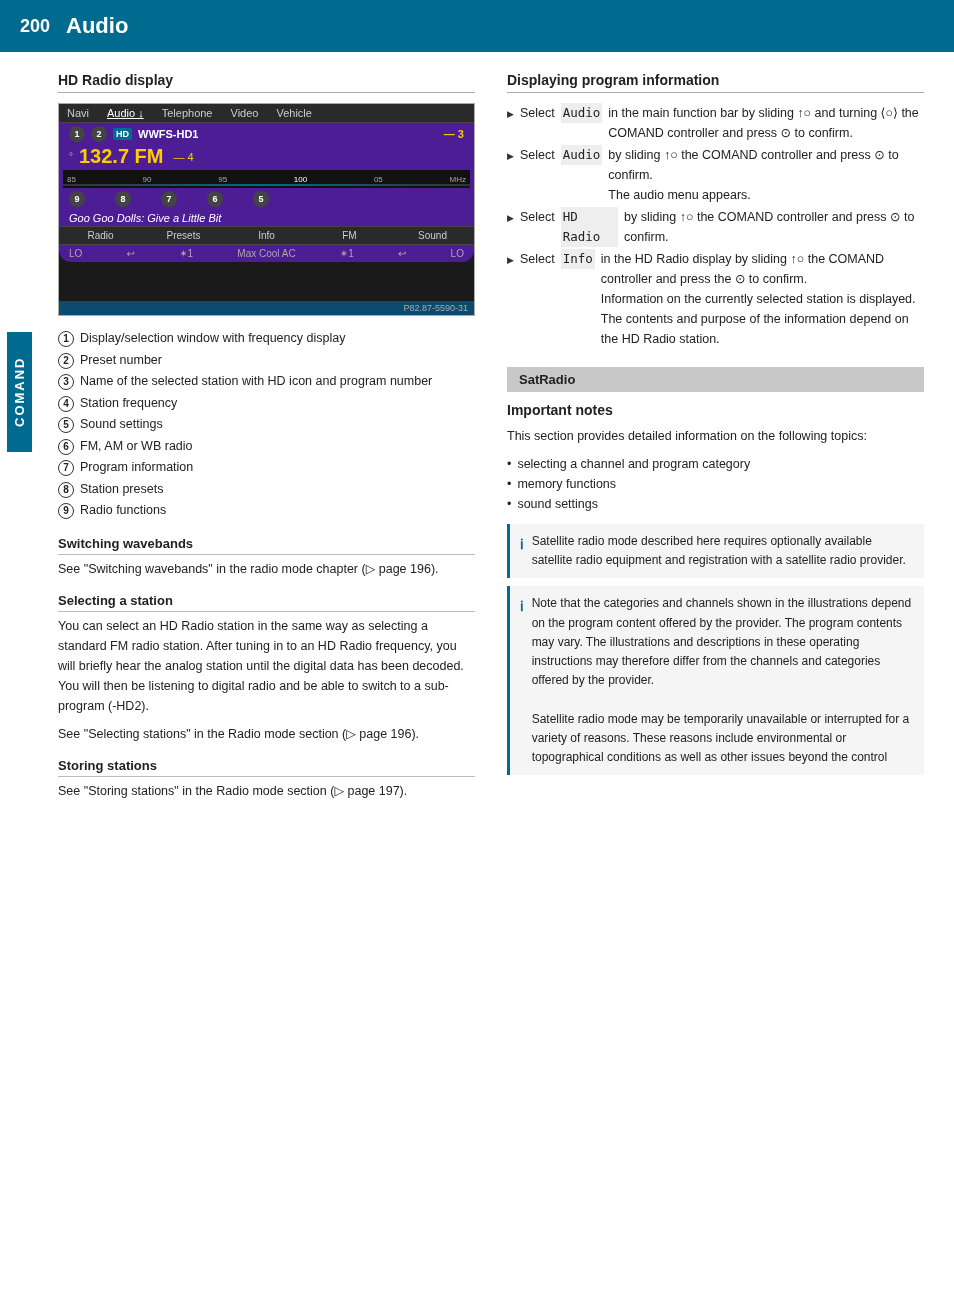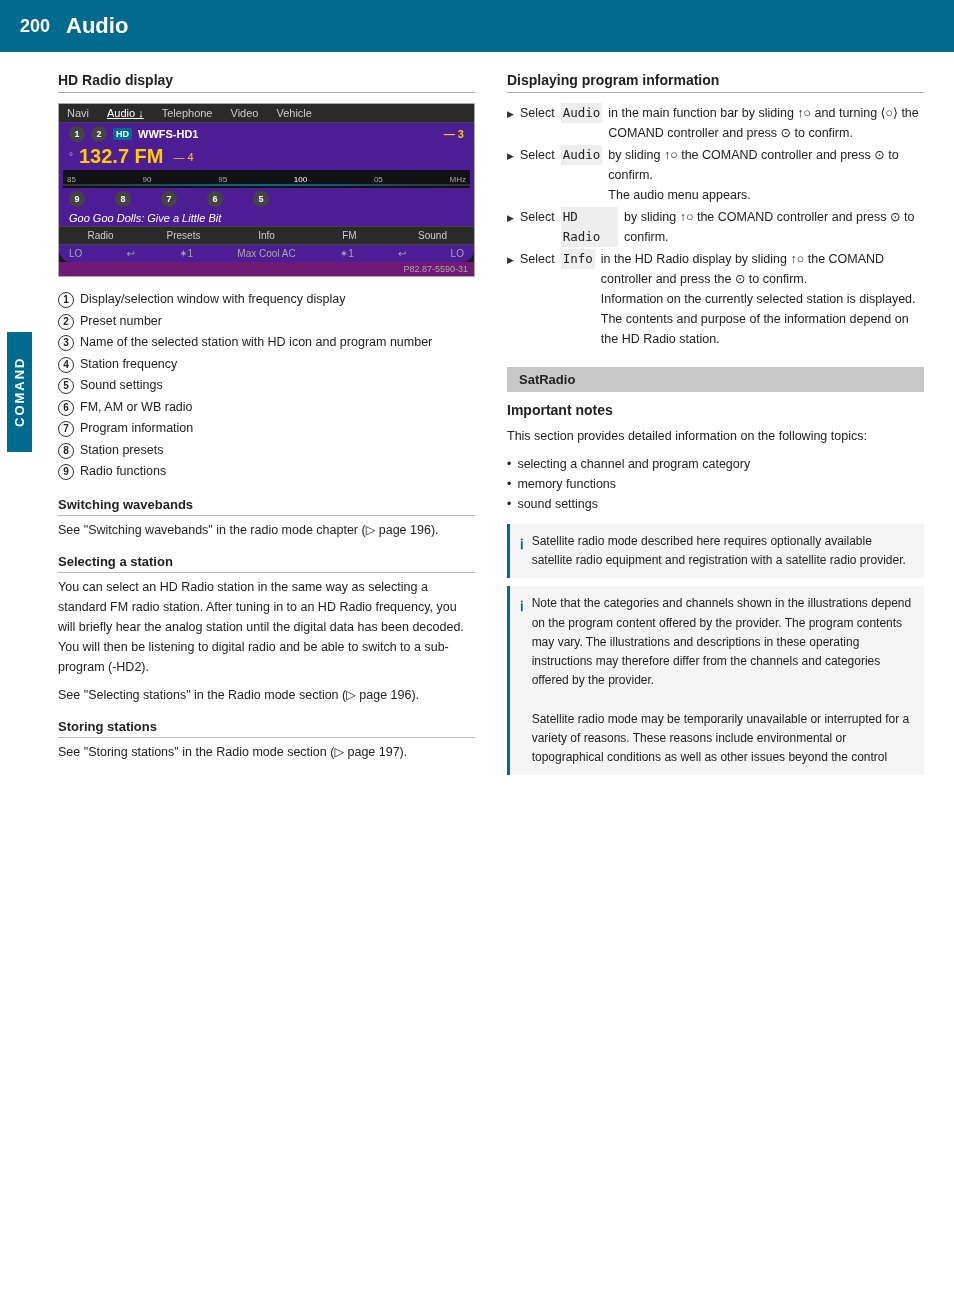--- a/index.html
+++ b/index.html
@@ -203,21 +203,22 @@
       padding: 3px 10px;
       font-size: 10px;
       color: #aaa;
       justify-content: space-between;
     }
     .radio-img-label {
       text-align: right;
       font-size: 9px;
       color: #aaa;
       padding: 2px 6px 2px 0;
-      background: #701a75;
+      background: #0c4a6e;
+      margin-top: 39px;
     }
 
     
     .annotation-list {
       list-style: none;
       margin-bottom: 16px;
     }
     .annotation-list li {
       display: flex;
       align-items: flex-start;

